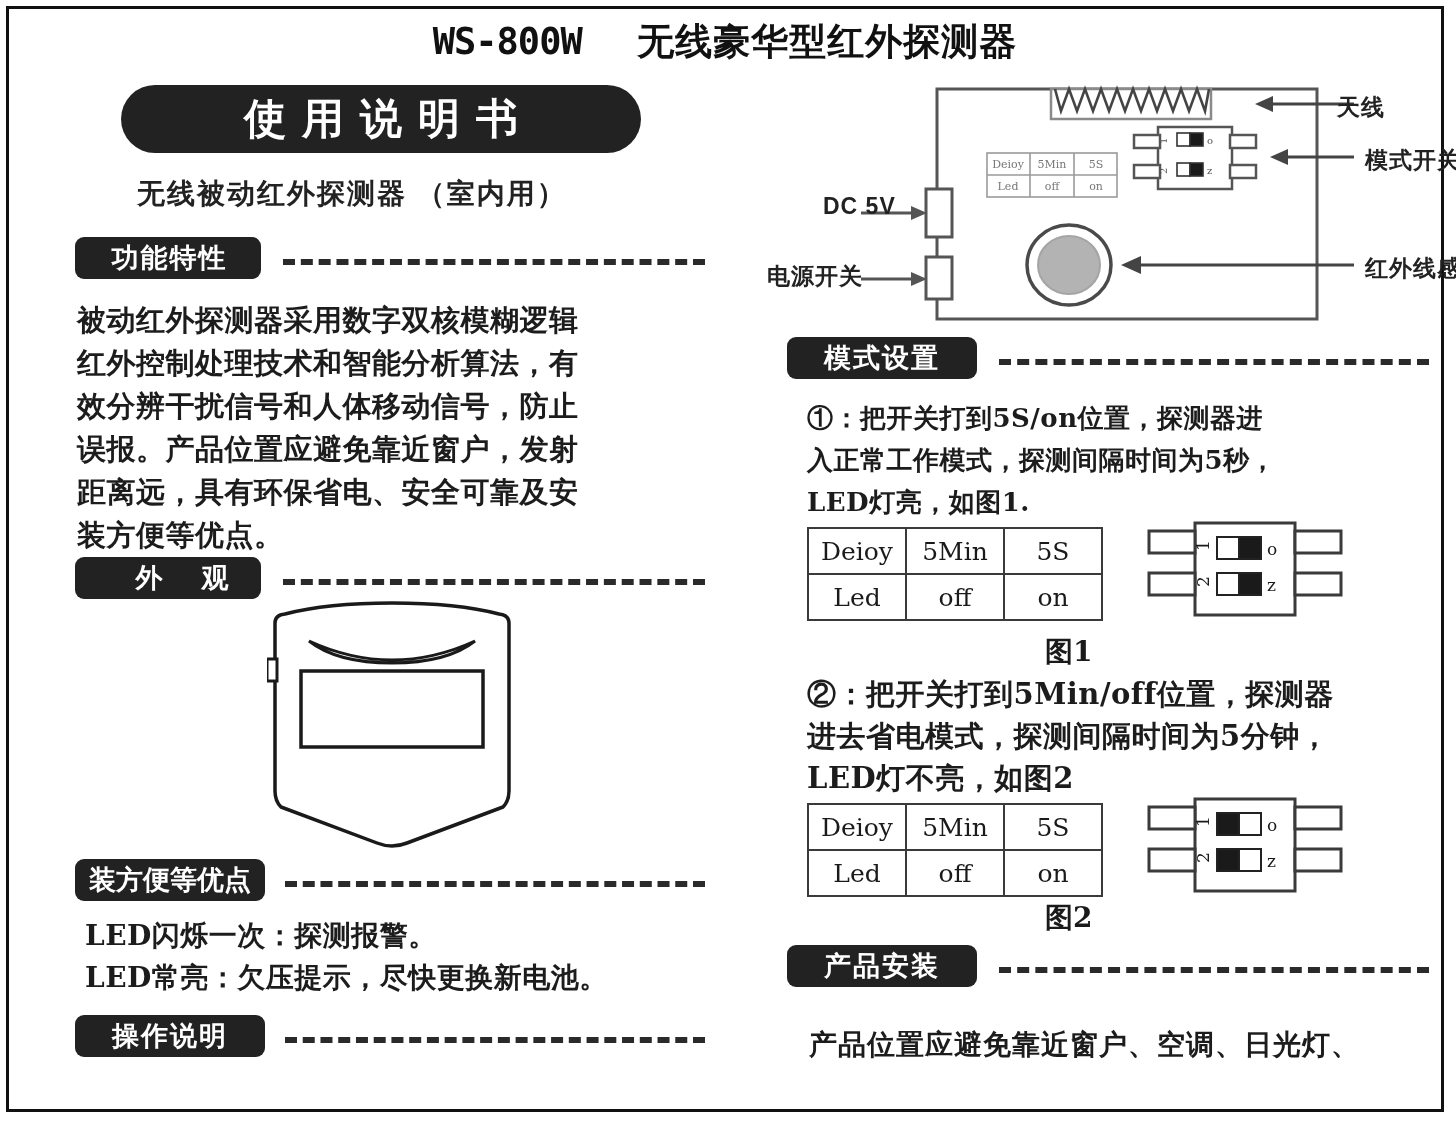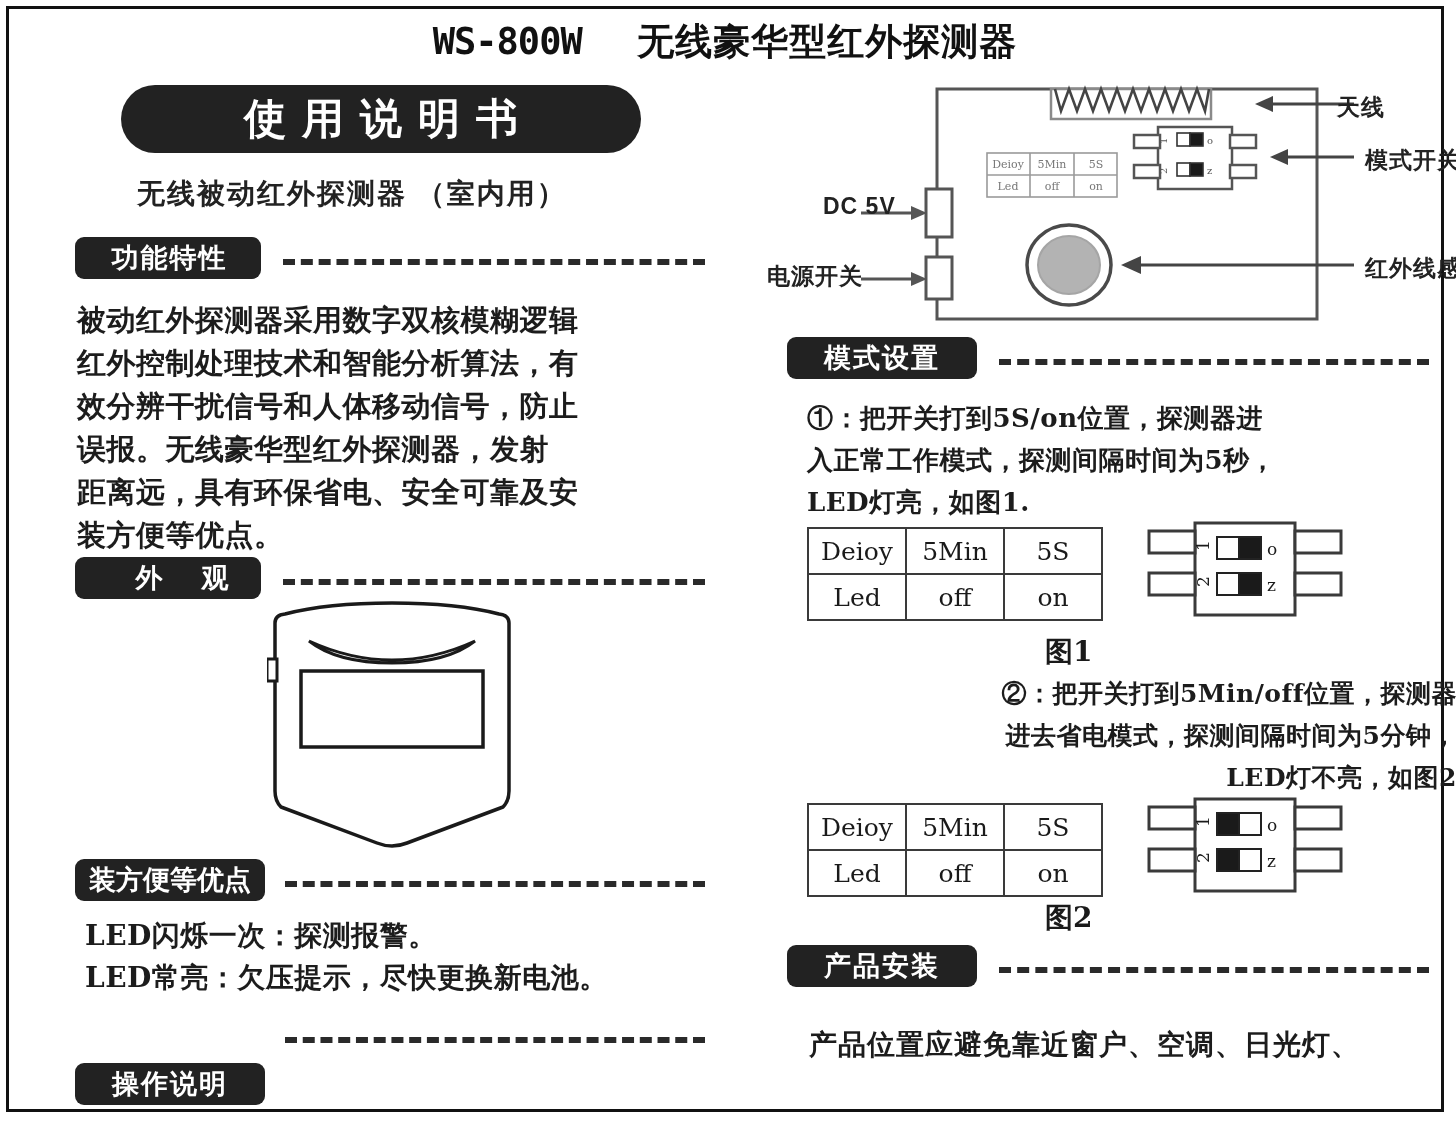--- a/index.html
+++ b/index.html
@@ -133,21 +133,21 @@
 
   <div class="subtitle">无线被动红外探测器 （室内用）</div>
 
   <div class="pill pill-sec" style="left:66px;top:228px;width:186px;padding-left:17px;">功能特性</div>
   <div class="drule" style="left:274px;top:250px;width:422px;"></div>
 
   <div class="para" style="left:68px;top:290px;width:640px;">
     <div>被动红外探测器采用数字双核模糊逻辑</div>
     <div>红外控制处理技术和智能分析算法，有</div>
     <div>效分辨干扰信号和人体移动信号，防止</div>
-    <div>误报。无线豪华型红外探测器，发射</div>
+    <div>误报。产品位置应避免靠近窗户，发射</div>
     <div>距离远，具有环保省电、安全可靠及安</div>
     <div>装方便等优点。</div>
   </div>
 
   <div class="pill pill-sec" style="left:66px;top:548px;width:186px;letter-spacing:6px;padding-left:48px;">外　观</div>
   <div class="drule" style="left:274px;top:570px;width:422px;"></div>
 
   <div class="housing">
     <svg width="250" height="248" viewBox="0 0 250 248">
       <path d="M8 22 Q8 14 18 13 Q60 2 125 2 Q190 2 232 13 Q242 14 242 22
@@ -163,21 +163,21 @@
   </div>
 
   <div class="pill pill-sec" style="left:66px;top:850px;width:190px;letter-spacing:0px;">装方便等优点</div>
   <div class="drule" style="left:276px;top:872px;width:420px;"></div>
 
   <div class="para" style="left:76px;top:906px;width:650px;font-size:28px;line-height:42px;">
     <div>LED闪烁一次：探测报警。</div>
     <div>LED常亮：欠压提示，尽快更换新电池。</div>
   </div>
 
-  <div class="pill pill-sec" style="left:66px;top:1006px;width:190px;margin-top:48px;">操作说明</div>
+  <div class="pill pill-sec" style="left:66px;top:1006px;width:190px;">操作说明</div>
   <div class="drule" style="left:276px;top:1028px;width:420px;"></div>
 
   <div class="pcb-wrap">
     <svg width="700" height="262" viewBox="0 0 700 262">
 
       <rect x="178" y="22" width="380" height="230" fill="#fff" stroke="#555" stroke-width="3"></rect>
 
       <rect x="292" y="22" width="160" height="30" fill="#fff" stroke="#8a8a8a" stroke-width="2.5"></rect>
       <polyline points="296,22 302,44 310,22 318,44 326,22 334,44 342,22 350,44 358,22 366,44 374,22 382,44 390,22 398,44 406,22 414,44 422,22 430,44 438,22 446,44 450,22" fill="none" stroke="#444" stroke-width="2.6"></polyline>
 
@@ -289,21 +289,21 @@
         <text x="62" y="36" transform="rotate(-90 62 36)">1</text>
         <text x="62" y="72" transform="rotate(-90 62 72)">2</text>
         <text x="120" y="40">o</text>
             <text x="120" y="76">z</text>
       </g>
     </svg>
   </div>
 
   <div class="figcap" style="left:1036px;top:624px;">图1</div>
 
-  <div class="para" style="left:798px;top:664px;width:650px;font-size:25px;line-height:42px;text-align:right;">
+  <div class="para" style="left:798px;top:664px;width:650px;font-size:29px;line-height:42px;">
     <div>②：把开关打到5Min/off位置，探测器</div>
     <div>进去省电模式，探测间隔时间为5分钟，</div>
     <div>LED灯不亮，如图2</div>
   </div>
 
   <table class="mtable" style="left:798px;top:794px;">
     <tbody>
           <tr>
       <td>Deioy</td>
       <td>5Min</td>

